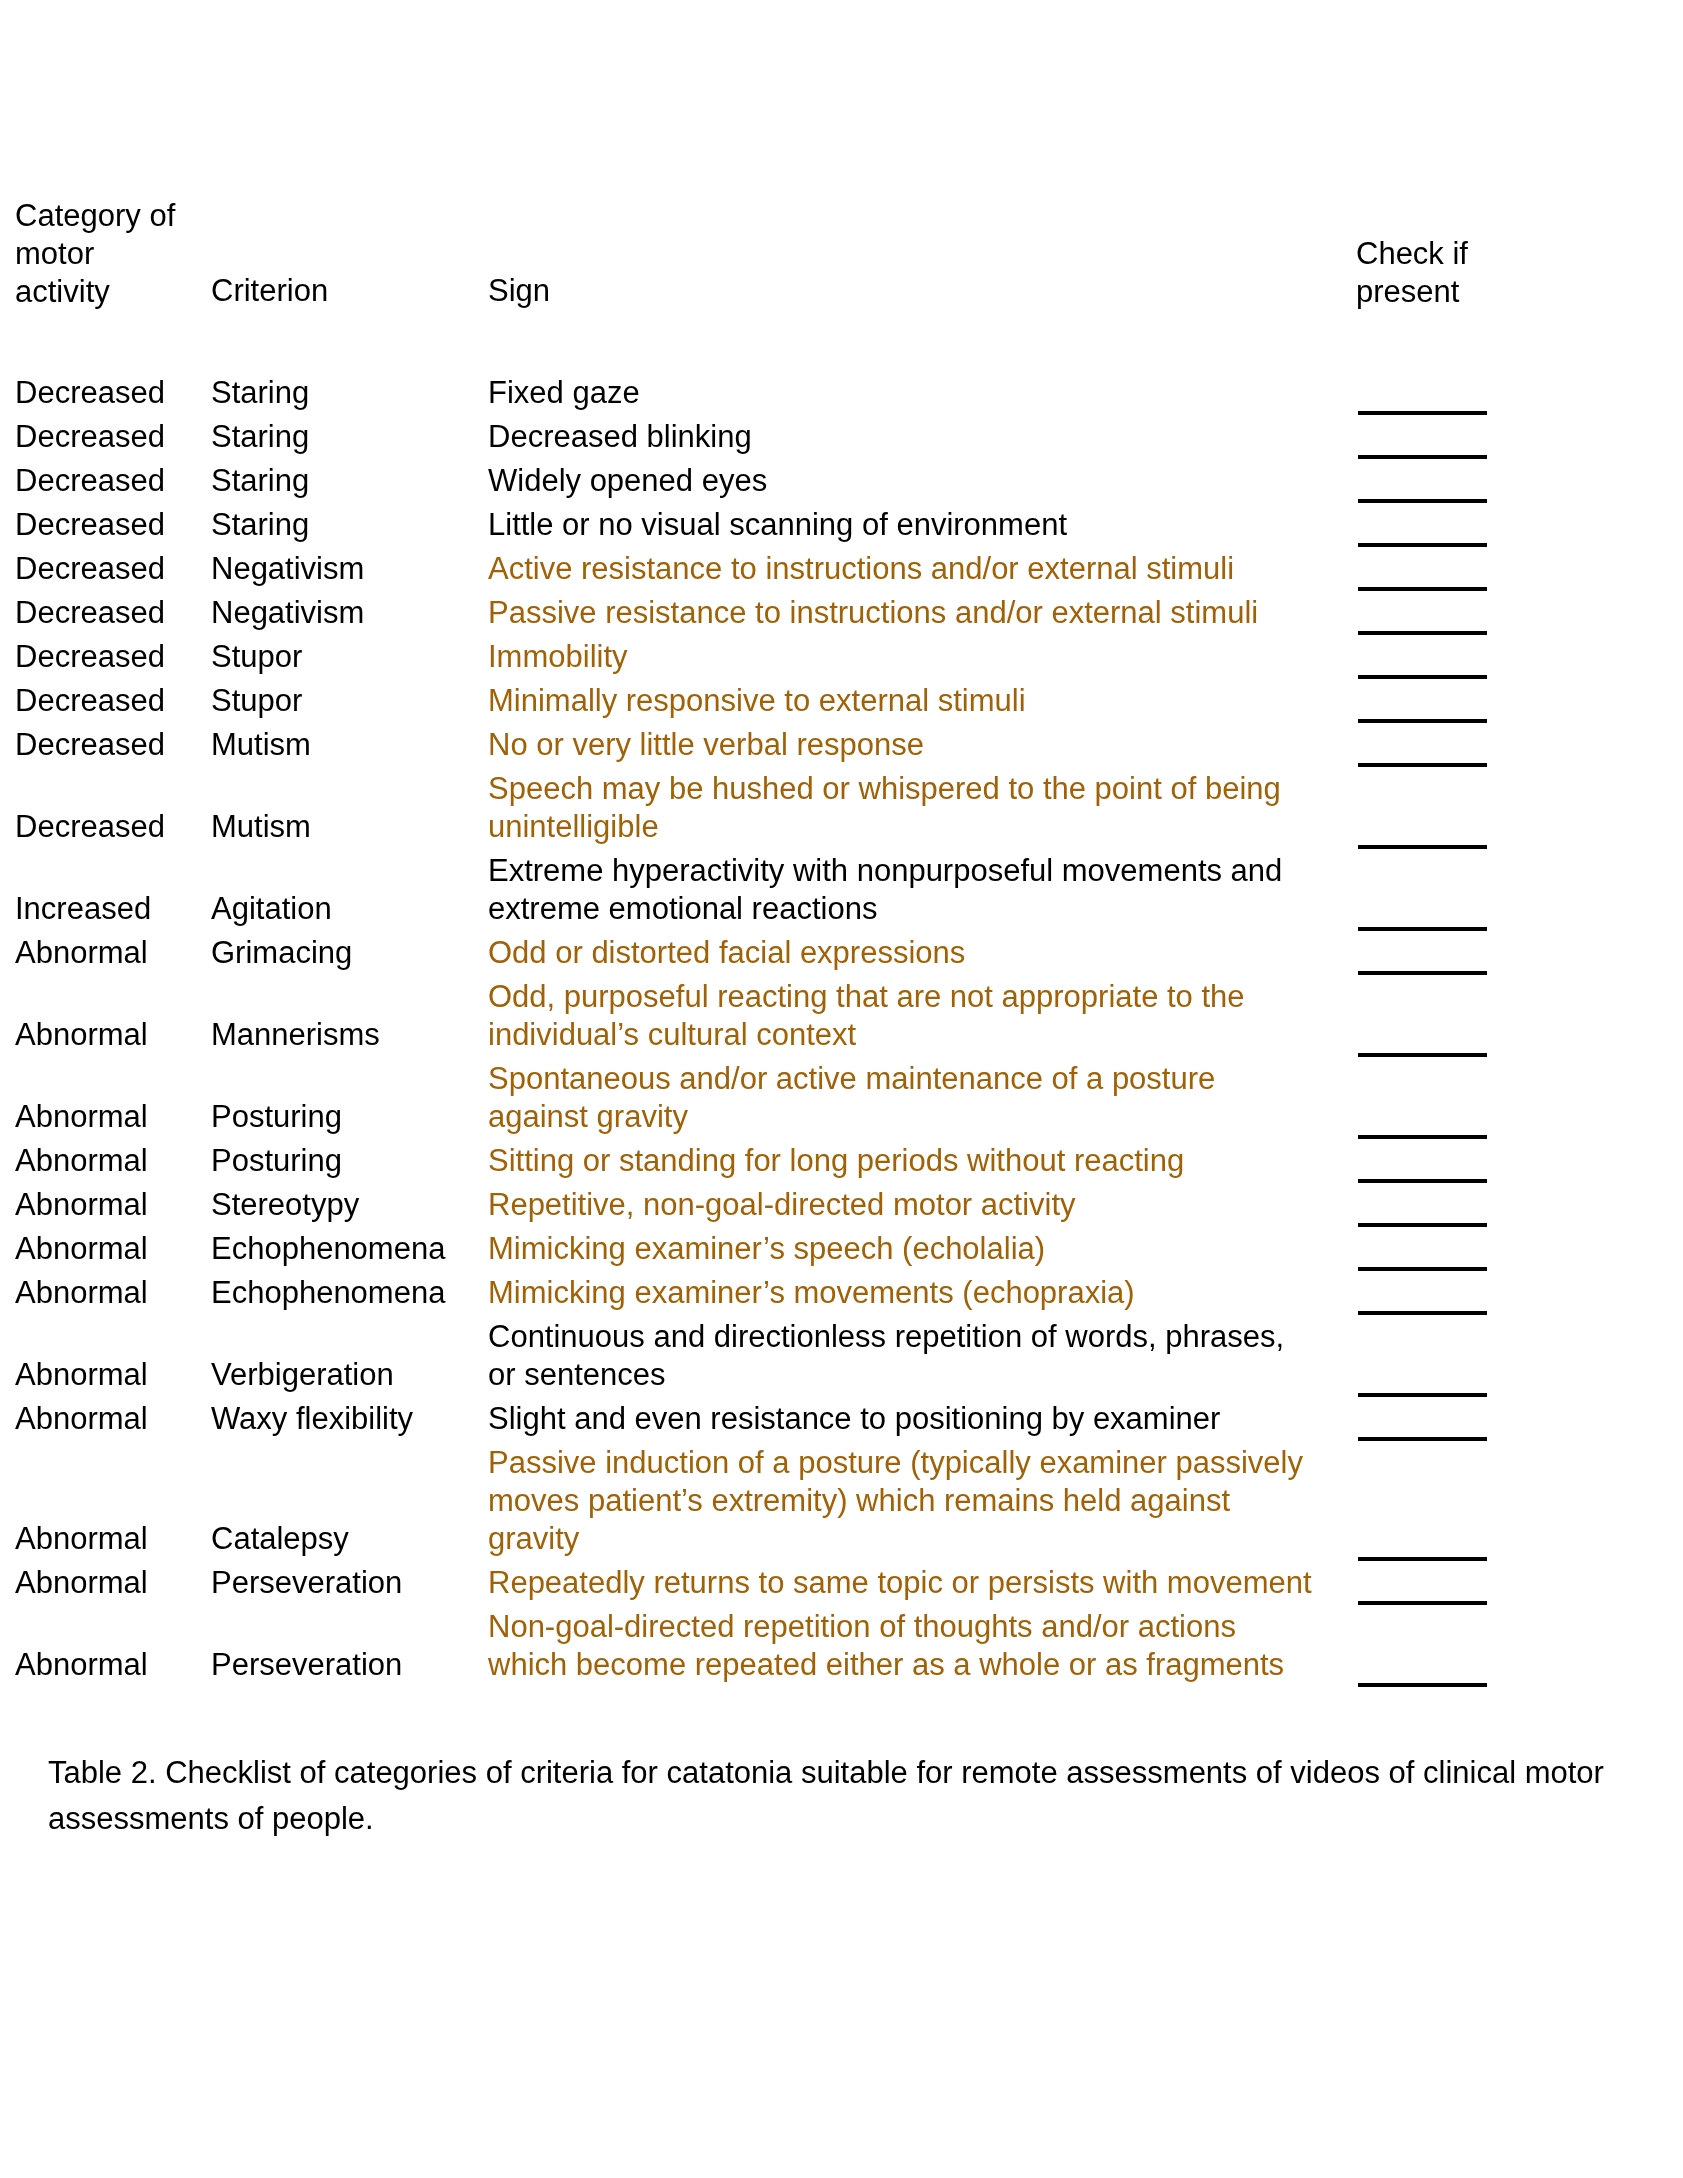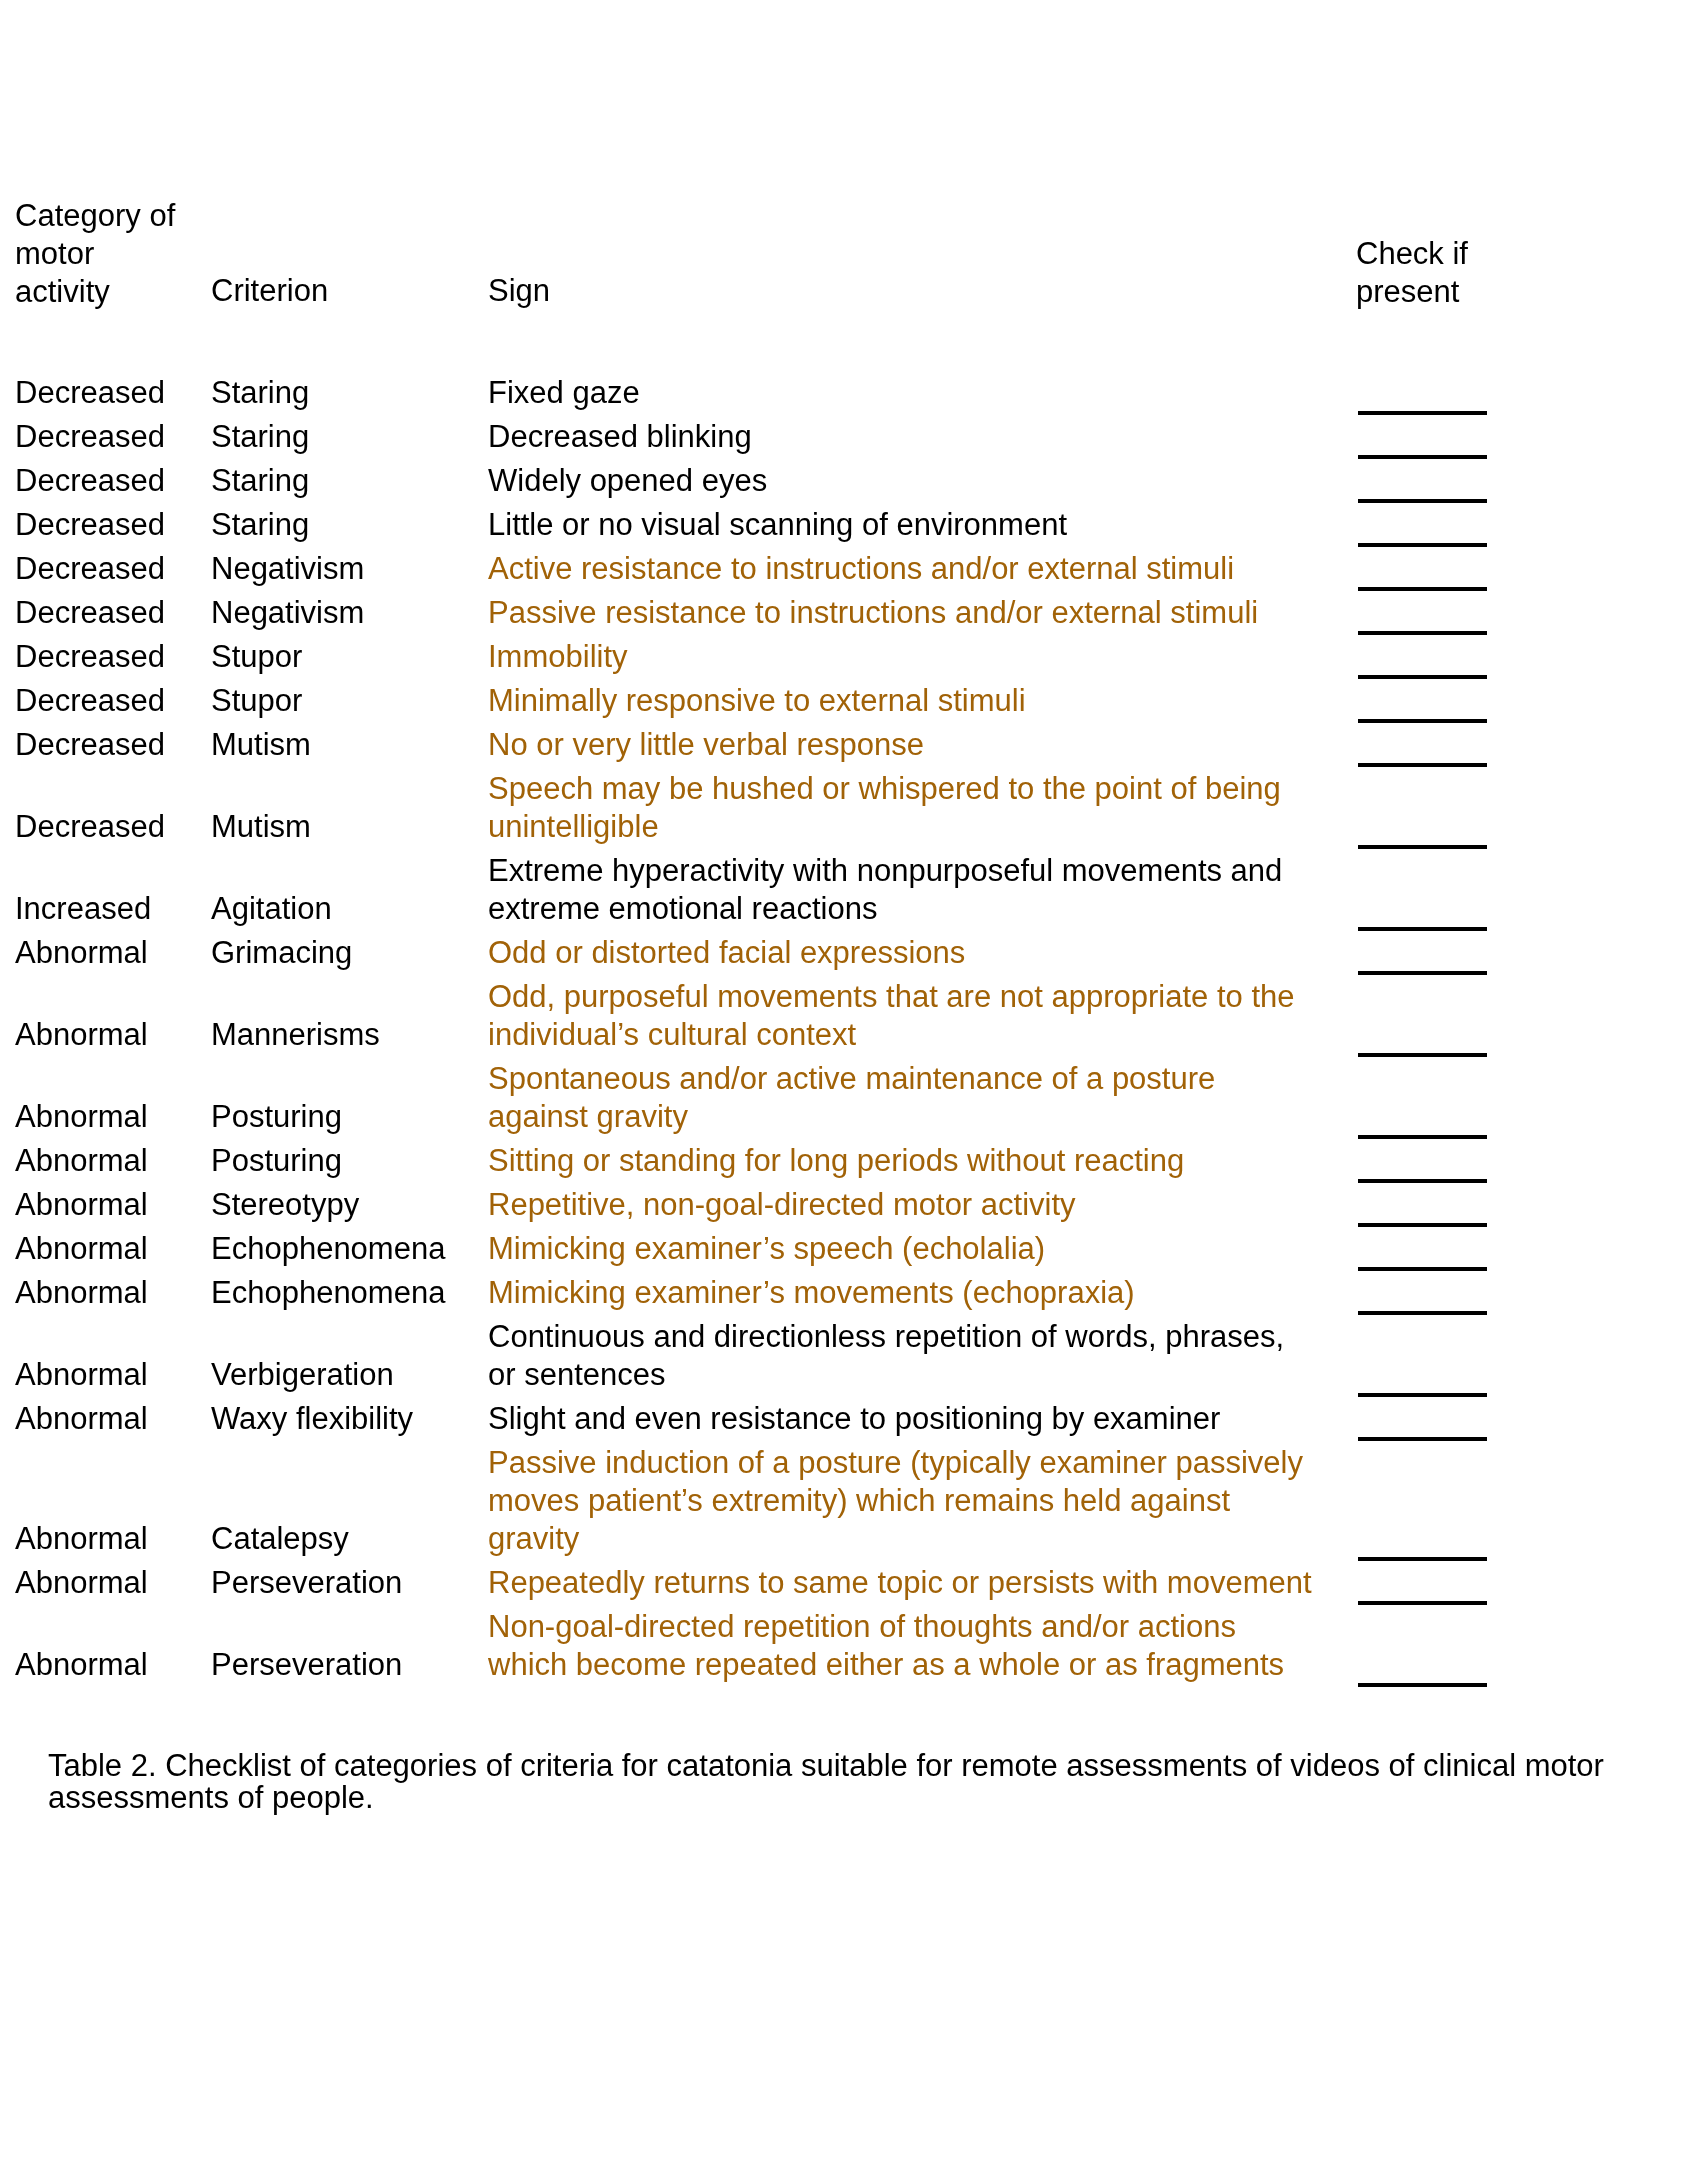--- a/index.html
+++ b/index.html
@@ -12,21 +12,21 @@
   .h-crit { left: 211px; top: 75px; }
   .h-sign { left: 488px; top: 75px; }
   .h-check { left: 1356px; top: 38px; width: 158px; }
   .rows { position: absolute; top: 368px; left: 0; width: 1683px; }
   .row { position: relative; display: flex; align-items: flex-end; padding-top: 6px; font-size: 31px; line-height: 38px; }
   .c-cat { position: absolute; left: 15px; bottom: 0; }
   .c-crit { position: absolute; left: 211px; bottom: 0; text-align: center; }
   .c-sign { margin-left: 488px; width: 832px; color: #a16207; }
   .c-sign.dark { color: #000; }
   .check { position: absolute; left: 1358px; bottom: -3px; width: 129px; height: 4px; background: #000; }
-  .caption { position: absolute; left: 48px; top: 1750px; width: 1584px; font-size: 31px; line-height: 32px; color: #000; }
+  .caption { position: absolute; left: 48px; top: 1750px; width: 1584px; font-size: 31px; line-height: 46px; color: #000; }
 </style>
 </head>
 <body>
 
 <div class="table">
   <div class="header">
     <div class="hcell h-cat">Category of motor activity</div>
     <div class="hcell h-crit">Criterion</div>
     <div class="hcell h-sign">Sign</div>
     <div class="hcell h-check">Check if present</div>
@@ -100,21 +100,21 @@
       </div>
       <div class="row">
         <div class="c-cat">Abnormal</div>
         <div class="c-crit">Grimacing</div>
         <div class="c-sign">Odd or distorted facial expressions</div>
         <div class="check"></div>
       </div>
       <div class="row">
         <div class="c-cat">Abnormal</div>
         <div class="c-crit">Mannerisms</div>
-        <div class="c-sign">Odd, purposeful movements that are not appropriate to the individual’s cultural context</div>
+        <div class="c-sign">Odd, purposeful reacting that are not appropriate to the individual’s cultural context</div>
         <div class="check"></div>
       </div>
       <div class="row">
         <div class="c-cat">Abnormal</div>
         <div class="c-crit">Posturing</div>
         <div class="c-sign">Spontaneous and/or active maintenance of a posture against gravity</div>
         <div class="check"></div>
       </div>
       <div class="row">
         <div class="c-cat">Abnormal</div>

